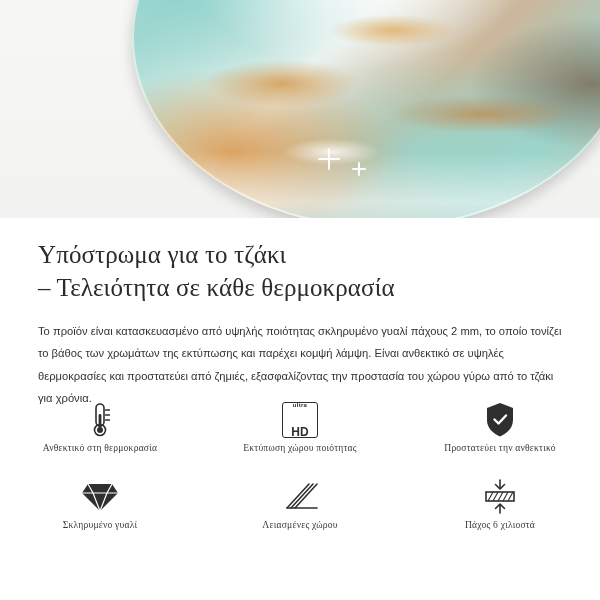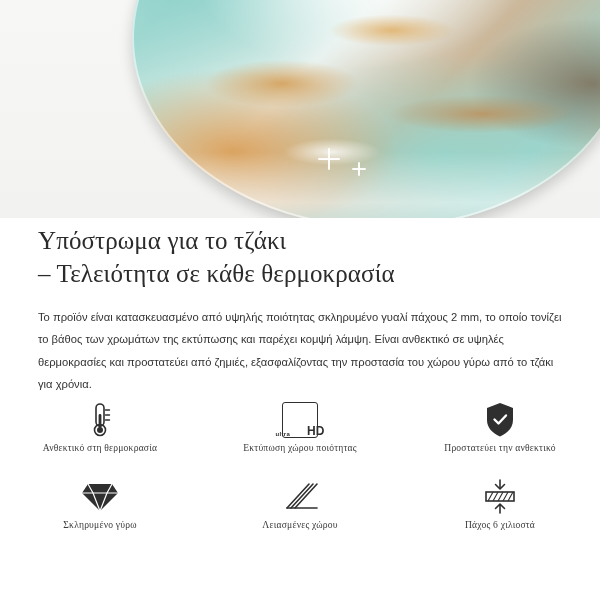--- a/index.html
+++ b/index.html
@@ -103,21 +103,21 @@
   .sparkle::before { left: 50%; top: 0; width: 2px; height: 22px; transform: translateX(-50%); }
   .sparkle::after  { top: 50%; left: 0; height: 2px; width: 22px; transform: translateY(-50%); }
   .sparkle.s1 { left: 318px; top: 148px; }
   .sparkle.s2 { left: 352px; top: 162px; width: 14px; height: 14px; }
   .sparkle.s2::before { height: 14px; }
   .sparkle.s2::after { width: 14px; }
 
   
   .content {
     position: absolute;
-    top: 204px;
+    top: 218px;
     left: 0;
     width: 600px;
     padding: 0;
   }
   .title {
     margin: 0;
     padding: 20px 38px 0 38px;
     font-family: "Liberation Serif", serif;
     font-size: 25px;
     line-height: 1.32;
@@ -166,22 +166,22 @@
     color: #3a3a3a;
     text-align: center;
     letter-spacing: 0.2px;
   }
   .hd-badge {
     width: 34px;
     height: 34px;
     border: 1.6px solid #2f2f2f;
     border-radius: 3px;
     display: flex;
-    flex-direction: row;
-    align-items: flex-end;
+    flex-direction: column;
+    align-items: center;
     justify-content: center;
     line-height: 1;
     gap: 17px;
   }
   .hd-badge .u {
     font-size: 6px;
     font-weight: 700;
     letter-spacing: 0.3px;
     color: #2f2f2f;
   }
@@ -253,21 +253,21 @@
     <div class="feature">
       <div class="feature-icon">
         <svg width="40" height="34" viewBox="0 0 40 34" fill="none" aria-hidden="true">
           <path d="M8 4 H32 L38 13 L20 31 L2 13 Z" fill="#2f2f2f"></path>
           <path d="M2 13 H38" stroke="#ffffff" stroke-width="1.2"></path>
           <path d="M8 4 L13 13 L20 31" stroke="#ffffff" stroke-width="1.2" fill="none"></path>
           <path d="M32 4 L27 13 L20 31" stroke="#ffffff" stroke-width="1.2" fill="none"></path>
           <path d="M13 13 H27" stroke="#ffffff" stroke-width="0.01"></path>
         </svg>
       </div>
-      <div class="feature-label">Σκληρυμένο γύρω</div>
+      <div class="feature-label">Σκληρυμένο γυαλί</div>
     </div>
 
     <div class="feature">
       <div class="feature-icon">
         <svg width="38" height="34" viewBox="0 0 38 34" fill="none" aria-hidden="true">
           <path d="M6 28 L28 4" stroke="#2f2f2f" stroke-width="1.6" stroke-linecap="round"></path>
           <path d="M10 28 L32 4" stroke="#2f2f2f" stroke-width="1.6" stroke-linecap="round"></path>
           <path d="M14 28 L36 4" stroke="#2f2f2f" stroke-width="1.6" stroke-linecap="round"></path>
           <path d="M6 28 H36" stroke="#2f2f2f" stroke-width="1.6" stroke-linecap="round"></path>
         </svg>

